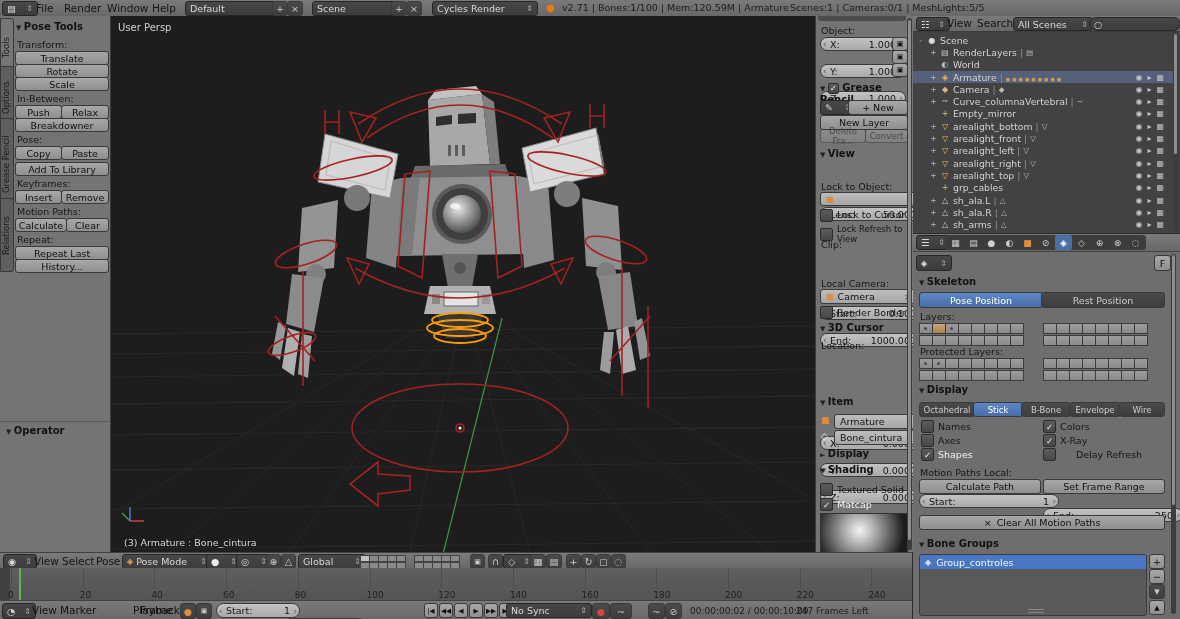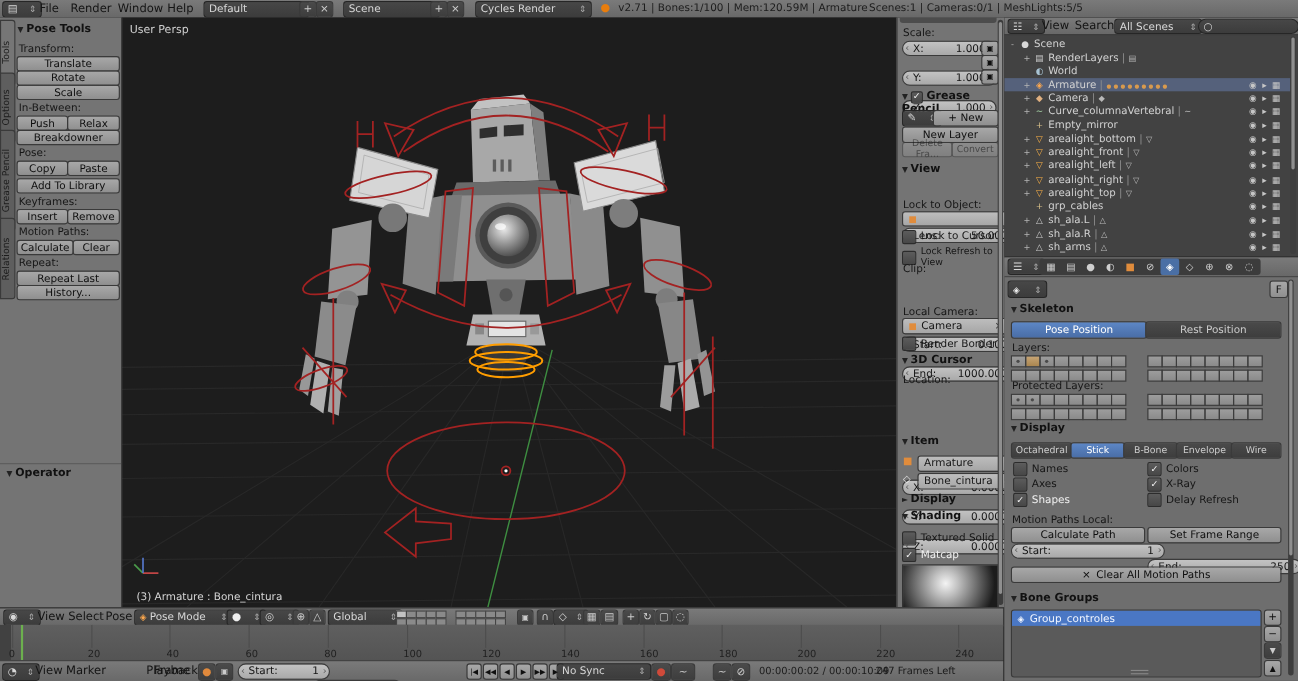--- a/index.html
+++ b/index.html
@@ -226,21 +226,21 @@
     <div class="abs btn" style="left:66px;top:202px;width:41px;height:12px;">Clear</div>
     <span class="abs lbl" style="left:17px;top:218px;">Repeat:</span>
     <div class="abs btn" style="left:15px;top:230px;width:92px;height:12px;">Repeat Last</div>
     <div class="abs btn" style="left:15px;top:243px;width:92px;height:12px;">History...</div>
     <div class="abs" style="left:0;top:405px;width:110px;border-top:1px solid #5c5c5c;"></div>
     <div class="abs phead" style="left:6px;top:409px;">Operator</div>
   </div>
 
   <div class="abs" style="left:815px;top:16px;width:97px;height:536px;background:#747474;border-left:1px solid #3c3c3c;overflow:hidden;">
     <div class="abs" style="left:2px;top:0;width:88px;height:5px;background:#4c4c4c;border-radius:0 0 3px 3px;"></div>
-    <span class="abs lbl" style="left:5px;top:9px;">Scale:</span>
+    <span class="abs lbl" style="left:5px;top:9px;">Object:</span>
     <div class="abs num" style="left:4px;top:21px;width:66px;height:12px;">
       <span>X:</span>
         <span>1.000</span>
       </div>
     <div class="abs btn" style="left:76px;top:21px;width:14px;height:12px;font-size:7px;">▣</div>
     <div class="abs num" style="left:4px;top:34px;width:66px;height:12px;">
       <span>Y:</span>
         <span>1.000</span>
       </div>
     <div class="abs btn" style="left:76px;top:34px;width:14px;height:12px;font-size:7px;">▣</div>
@@ -629,21 +629,21 @@
     <div class="abs" style="left:130px;top:186px;display:flex;align-items:center;">
       <span class="chk on"></span>
         <span class="lbl" style="margin-left:4px;">Colors</span>
       </div>
     <div class="abs" style="left:130px;top:200px;display:flex;align-items:center;">
       <span class="chk on"></span>
         <span class="lbl" style="margin-left:4px;">X-Ray</span>
       </div>
     <div class="abs" style="left:130px;top:214px;display:flex;align-items:center;">
       <span class="chk"></span>
-        <span class="lbl" style="margin-left:4px;text-align:right;">Delay Refresh</span>
+        <span class="lbl" style="margin-left:20px;text-align:right;">Delay Refresh</span>
       </div>
     <span class="abs lbl" style="left:7px;top:233px;">Motion Paths Local:</span>
     <div class="abs btn" style="left:6px;top:245px;width:120px;height:13px;">Calculate Path</div>
     <div class="abs btn" style="left:130px;top:245px;width:120px;height:13px;">Set Frame Range</div>
     <div class="abs num" style="left:6px;top:260px;width:120px;height:12px;">
       <span>Start:</span>
         <span>1</span>
       </div>
     <div class="abs num" style="left:130px;top:260px;width:120px;height:12px;">
       <span>End:</span>

